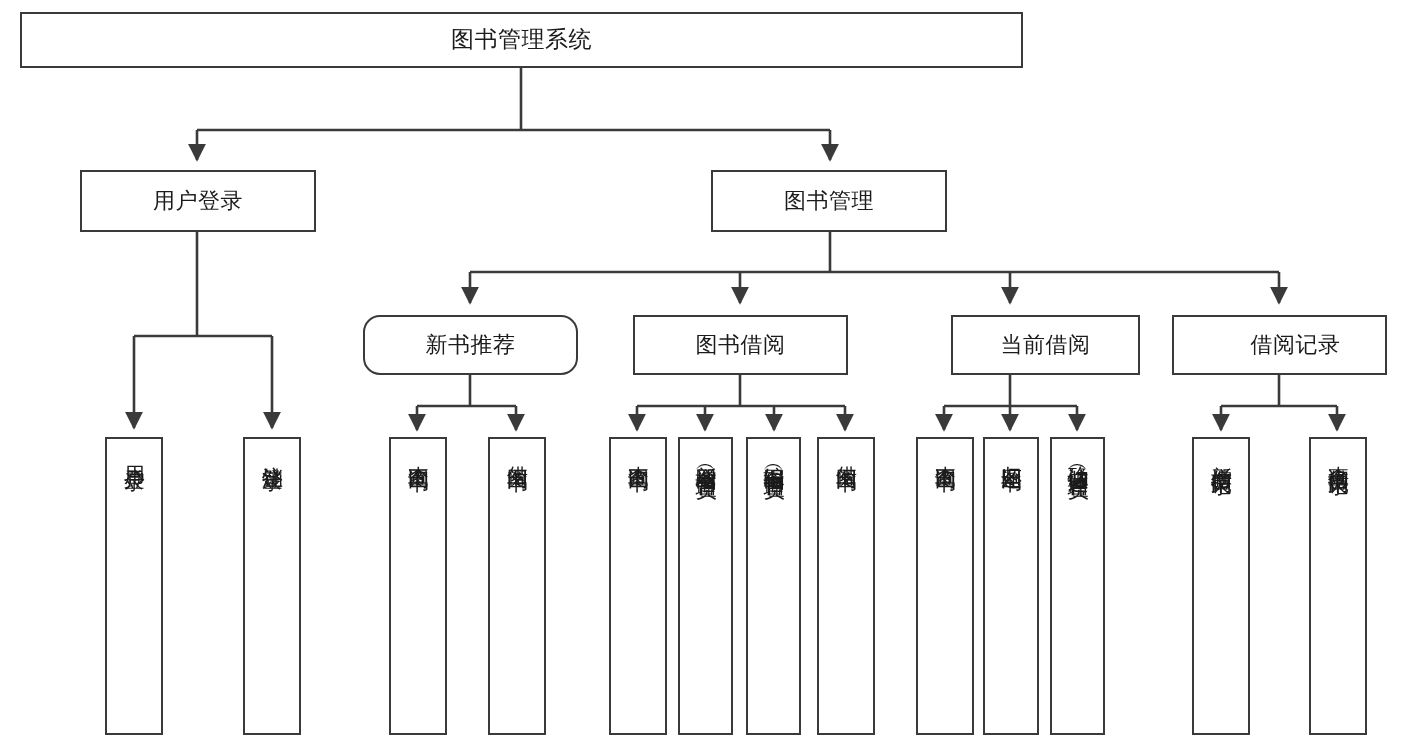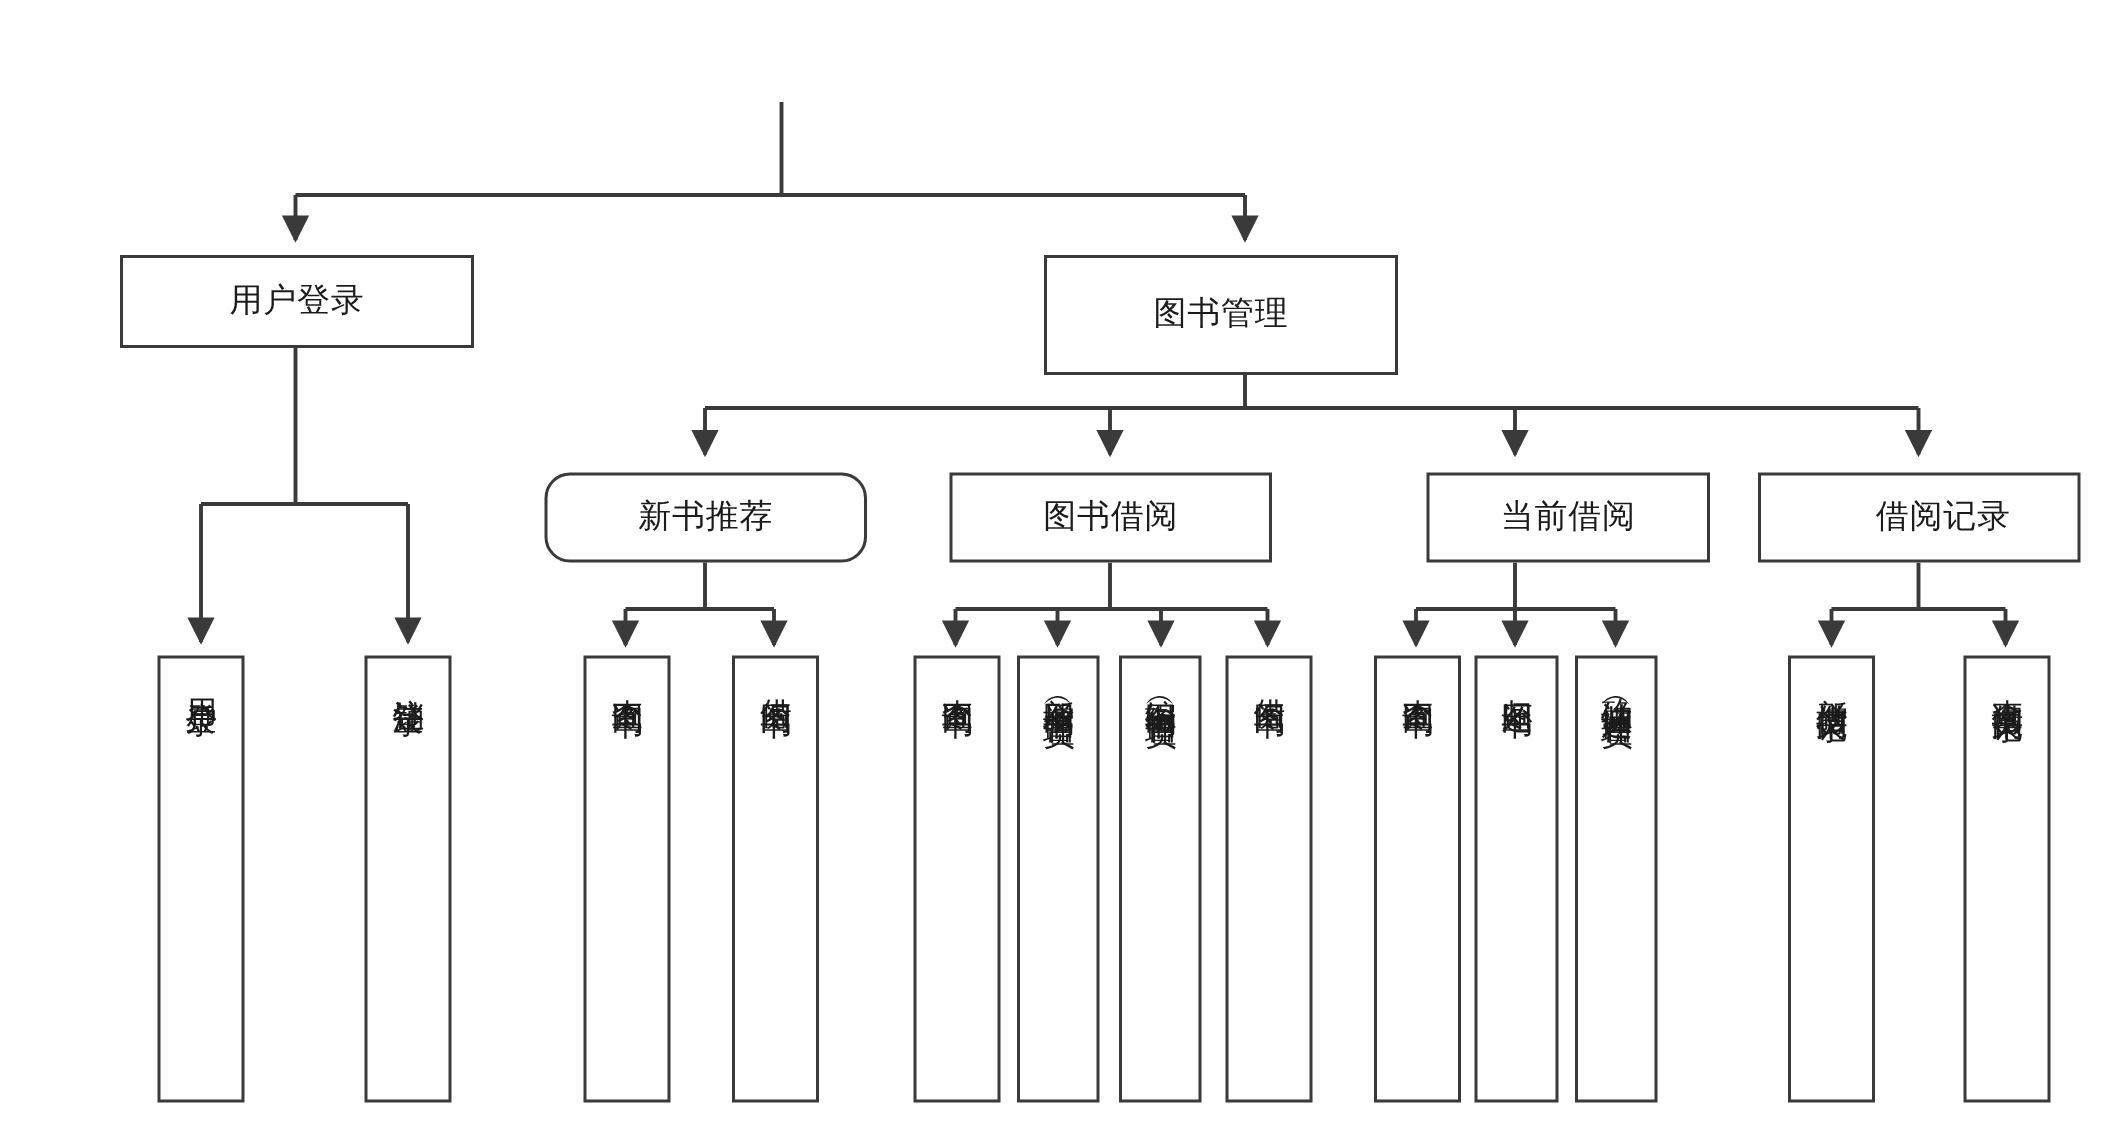--- a/index.html
+++ b/index.html
@@ -122,25 +122,28 @@
       <path d="M 1010 406 L 1010 430" marker-end="url(#arrow)"></path>
       <path d="M 1077 406 L 1077 430" marker-end="url(#arrow)"></path>
 
       <path d="M 1279 375 L 1279 406"></path>
       <path d="M 1221 406 L 1337 406"></path>
       <path d="M 1221 406 L 1221 430" marker-end="url(#arrow)"></path>
       <path d="M 1337 406 L 1337 430" marker-end="url(#arrow)"></path>
     </g>
   </svg>
 
+  <div class="node horiz root" style="left:20px; top:12px; width:1003px; height:56px;">
+    <span class="label">图书管理系统</span>
+  </div>
 
   <div class="node horiz" style="left:80px; top:170px; width:236px; height:62px;">
     <span class="label">用户登录</span>
   </div>
-  <div class="node horiz" style="left:696px; top:170px; width:236px; height:80px;">
+  <div class="node horiz" style="left:711px; top:170px; width:236px; height:62px;">
     <span class="label">图书管理</span>
   </div>
 
   <div class="node horiz" style="left:363px; top:315px; width:215px; height:60px;border-radius:17px;">
     <span class="label">新书推荐</span>
   </div>
   <div class="node horiz" style="left:633px; top:315px; width:215px; height:60px;">
     <span class="label">图书借阅</span>
   </div>
   <div class="node horiz" style="left:903px; top:315px; width:189px; height:60px;margin-left:48px;">

